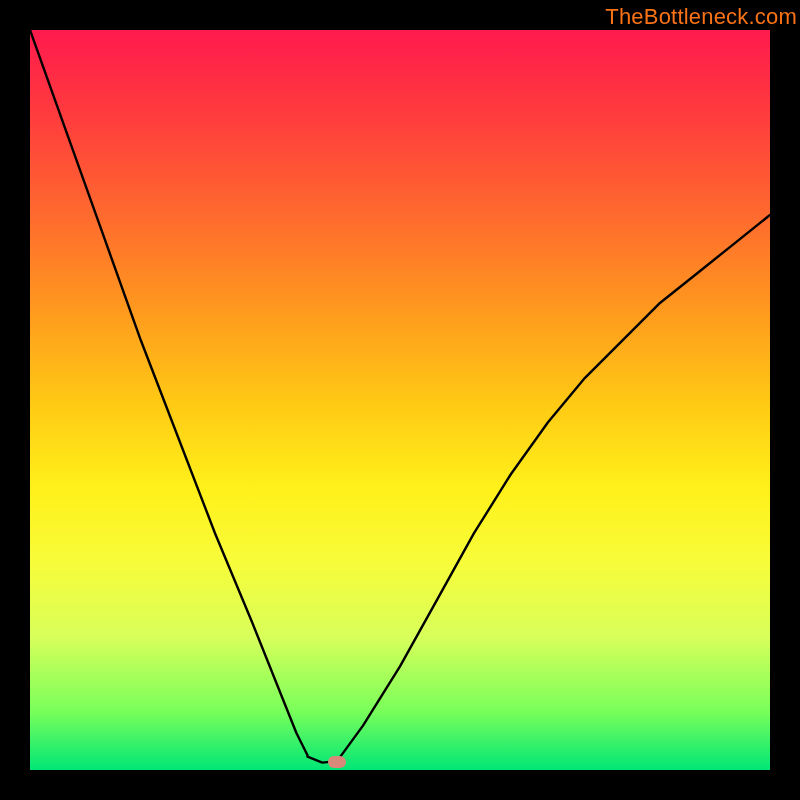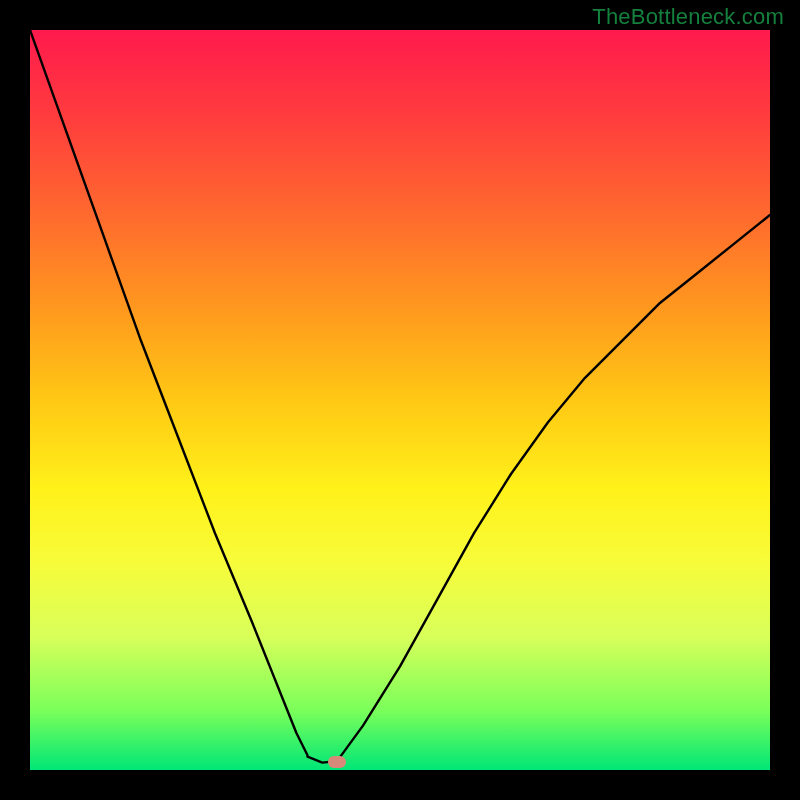--- a/index.html
+++ b/index.html
@@ -48,22 +48,22 @@
     position: absolute;
     width: 18px;
     height: 12px;
     border-radius: 6px;
     background: #d88a7a;
     transform: translate(-50%, -50%);
   }
   .watermark {
     position: absolute;
     top: 4px;
-    right: 16px;
-    color: #15803d;
+    right: 3px;
+    color: #f97316;
     font-size: 22px;
     letter-spacing: 0.2px;
     user-select: none;
   }
 </style>
 </head>
 <body>
 
 <div class="frame">
 

